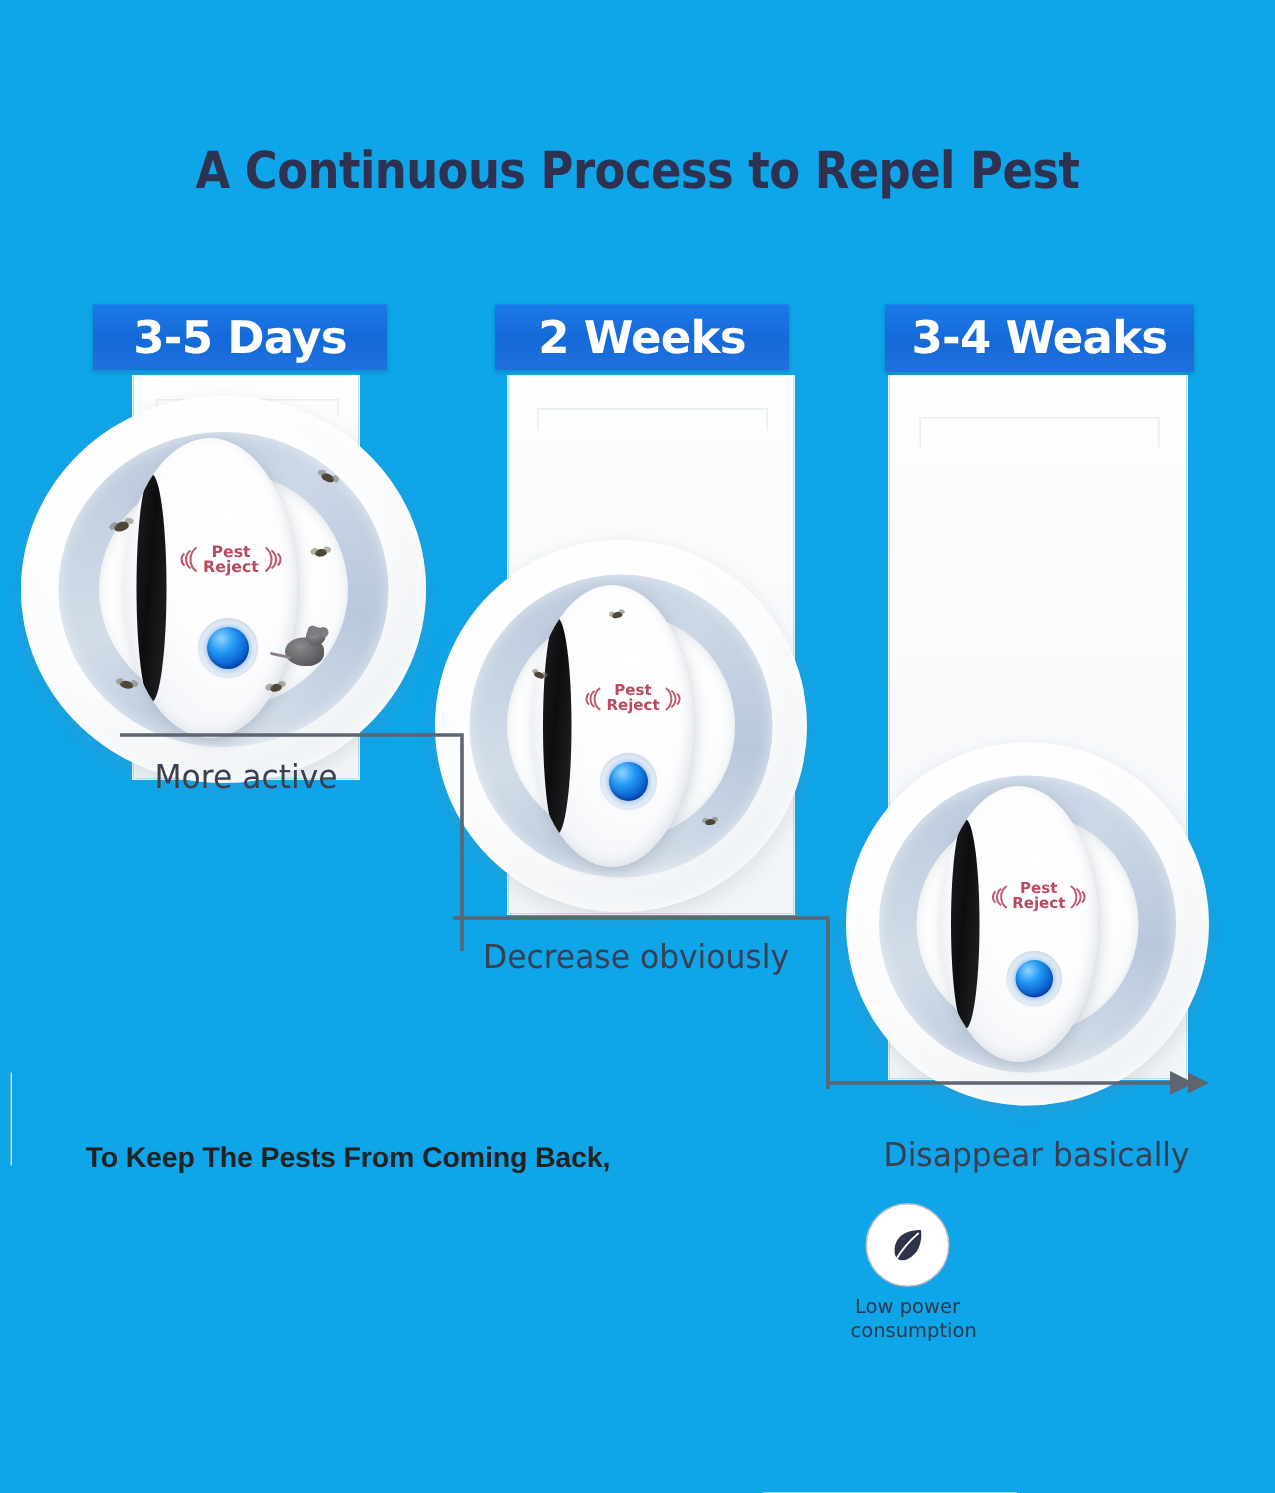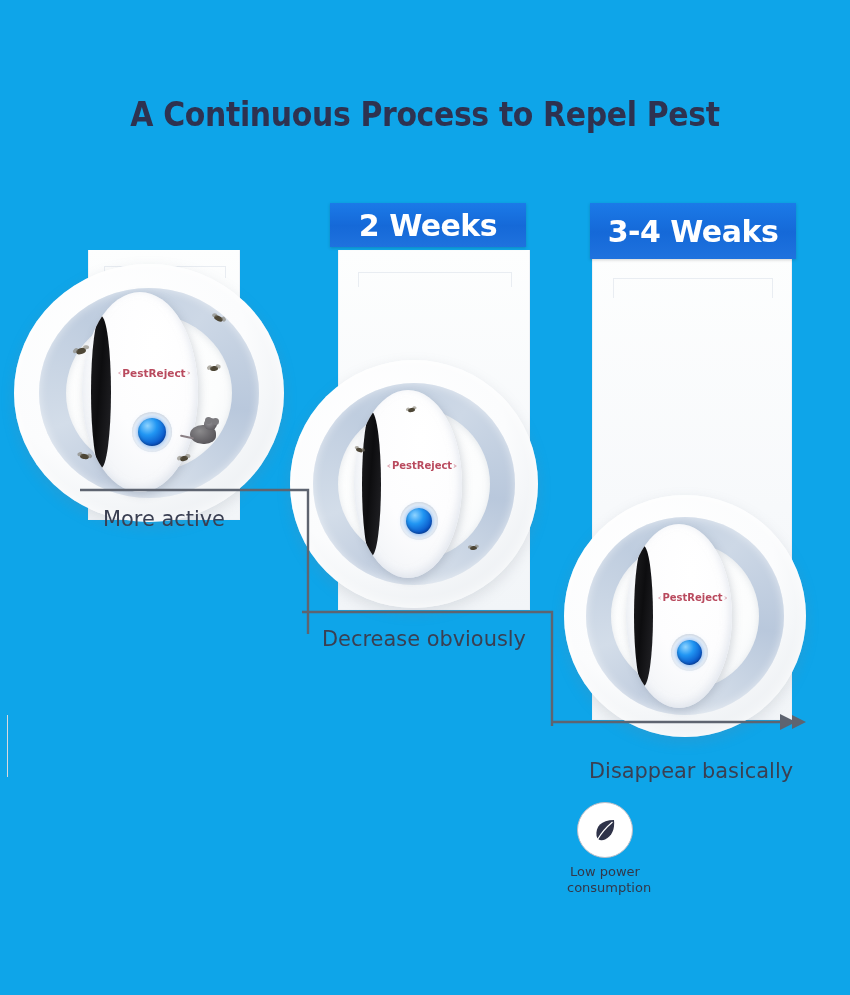--- a/index.html
+++ b/index.html
@@ -113,21 +113,21 @@
   .logo {
     position: absolute;
     display: flex;
     align-items: center;
     justify-content: center;
     gap: 1px;
     color: #bf4f62;
   }
   .logo .words {
     display: flex;
-    flex-direction: row;
+    flex-direction: column;
     align-items: center;
     line-height: 1.0;
     font-weight: bold;
     font-family: "DejaVu Sans", sans-serif;
     color: #b94a5e;
   }
   .led {
     position: absolute;
     border-radius: 50%;
     background: radial-gradient(circle at 34% 28%, #8fd4ff 0%, #2196f3 34%, #0a56c8 72%, #073a92 100%);
@@ -255,20 +255,23 @@
 </style>
 </head>
 <body>
 
 <div id="canvas">
 
   <div class="title">A Continuous Process to Repel Pest</div>
 
   <div class="panel" style="left:88px; top:250px; width:152px; height:270px;"></div>
 
+  <div class="banner" style="left:62px; top:203px; width:196px; height:44px; font-size:30px;">
+    <span>3-5 Days</span>
+  </div>
 
   <div class="device" style="left:14px; top:264px; width:270px; height:258px;">
     <div class="ring-outer"></div>
     <div class="ring-blue" style="left:25px; top:24px; right:25px; bottom:24px;"></div>
     <div class="ring-inner" style="left:52px; top:50px; right:52px; bottom:50px;"></div>
 
     <div class="body-oval" style="left:68px; top:28px; width:116px; height:200px;">
       <div class="slot" style="left:9px; top:24px; width:20px; height:152px;"></div>
 
       <div class="logo" style="left:36px; top:66px; width:72px; height:30px;">
@@ -354,21 +357,21 @@
   </div>
 
   <svg class="connector" style="left:300px; top:608px; width:262px; height:120px;" viewBox="0 0 262 120">
     <path d="M2 4 L252 4 L252 118" fill="none" stroke="#5e6470" stroke-width="2.4"></path>
   </svg>
 
   <div class="caption" style="left:322px; top:626px;">Decrease obviously</div>
 
   <div class="panel" style="left:592px; top:250px; width:200px; height:470px;"></div>
 
-  <div class="banner" style="left:590px; top:203px; width:206px; height:56px; font-size:30px;">
+  <div class="banner" style="left:590px; top:203px; width:206px; height:45px; font-size:30px;">
     <span>3-4 Weaks</span>
   </div>
 
   <div class="device" style="left:564px; top:495px; width:242px; height:242px;">
     <div class="ring-outer"></div>
     <div class="ring-blue" style="left:22px; top:22px; right:22px; bottom:22px;"></div>
     <div class="ring-inner" style="left:47px; top:47px; right:47px; bottom:47px;"></div>
 
     <div class="body-oval" style="left:62px; top:29px; width:106px; height:184px;">
       <div class="slot" style="left:8px; top:22px; width:19px; height:140px;"></div>
@@ -397,20 +400,21 @@
 
   <svg class="connector" style="left:552px; top:710px; width:260px; height:24px;" viewBox="0 0 260 24">
     <path d="M0 12 L232 12" fill="none" stroke="#5e6470" stroke-width="2.4"></path>
     <path d="M228 4 L244 12 L228 20 Z" fill="#5e6470"></path>
     <path d="M240 5 L254 12 L240 19 Z" fill="#5e6470"></path>
   </svg>
 
   <div class="caption" style="left:589px; top:758px;">Disappear basically</div>
 
   <div class="footer-note">
+    <div>To Keep The Pests From Coming Back,</div>
   </div>
 
   <div class="features">
 
     <div class="feature">
       <div class="feature-circle">
         <svg width="28" height="28" viewBox="0 0 28 28">
           <path d="M23 4 C10 4 4.5 11 5.5 19.5 C6.2 24.5 11 25 14 23.5 C21 20 24 13 23 4 Z" fill="#2f3349"></path>
           <path d="M21.5 6 C15 11.5 10 17.5 6.5 23.5" stroke="#ffffff" stroke-width="1.2" fill="none"></path>
         </svg>

